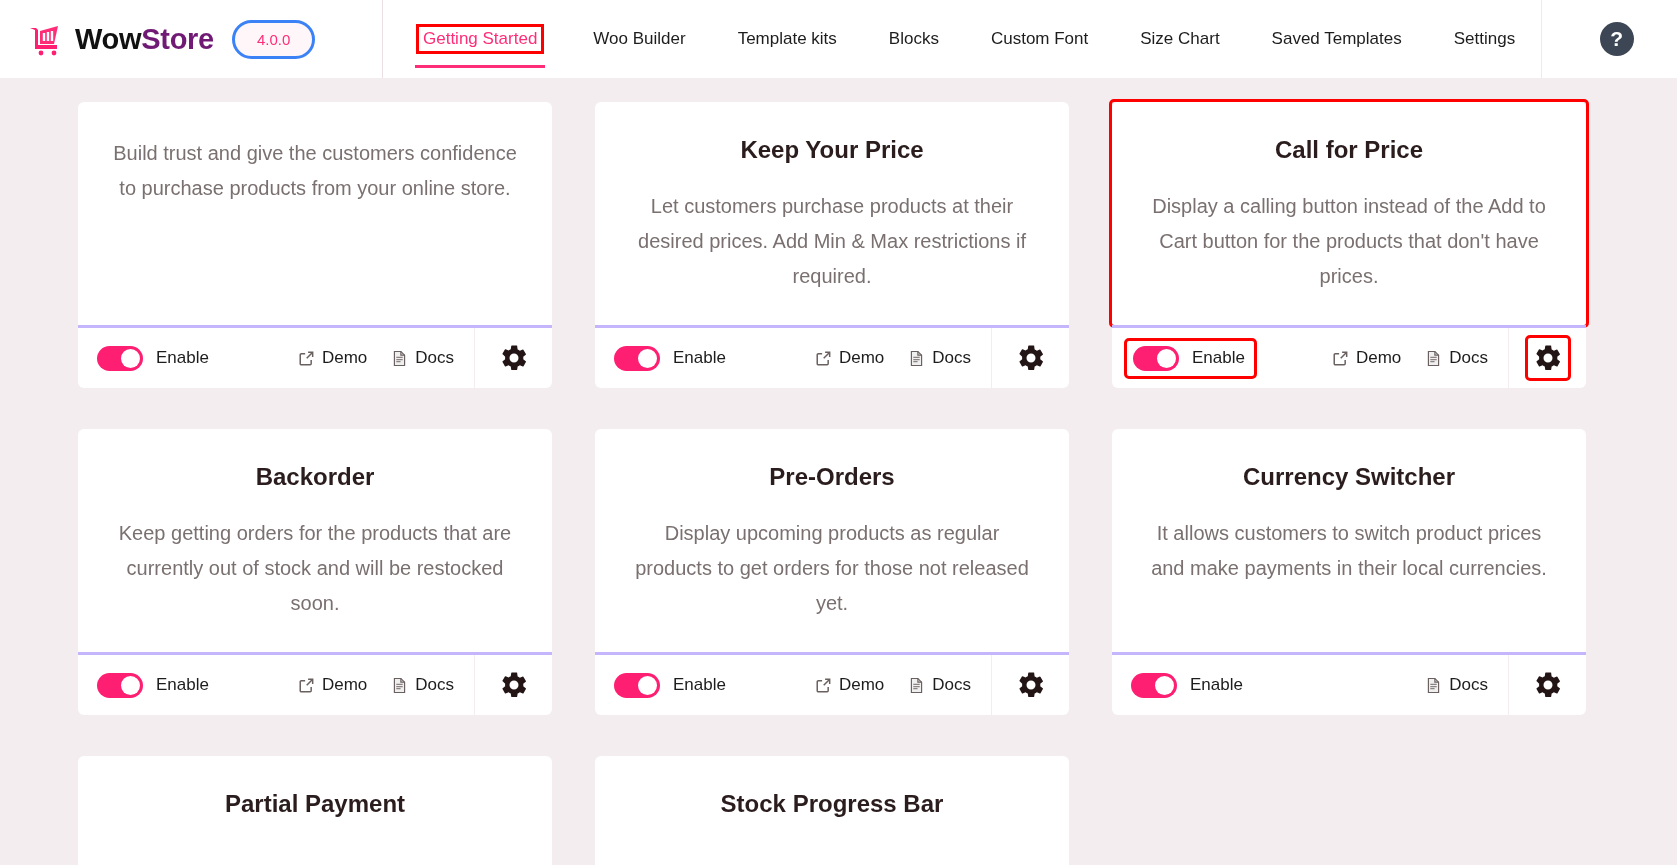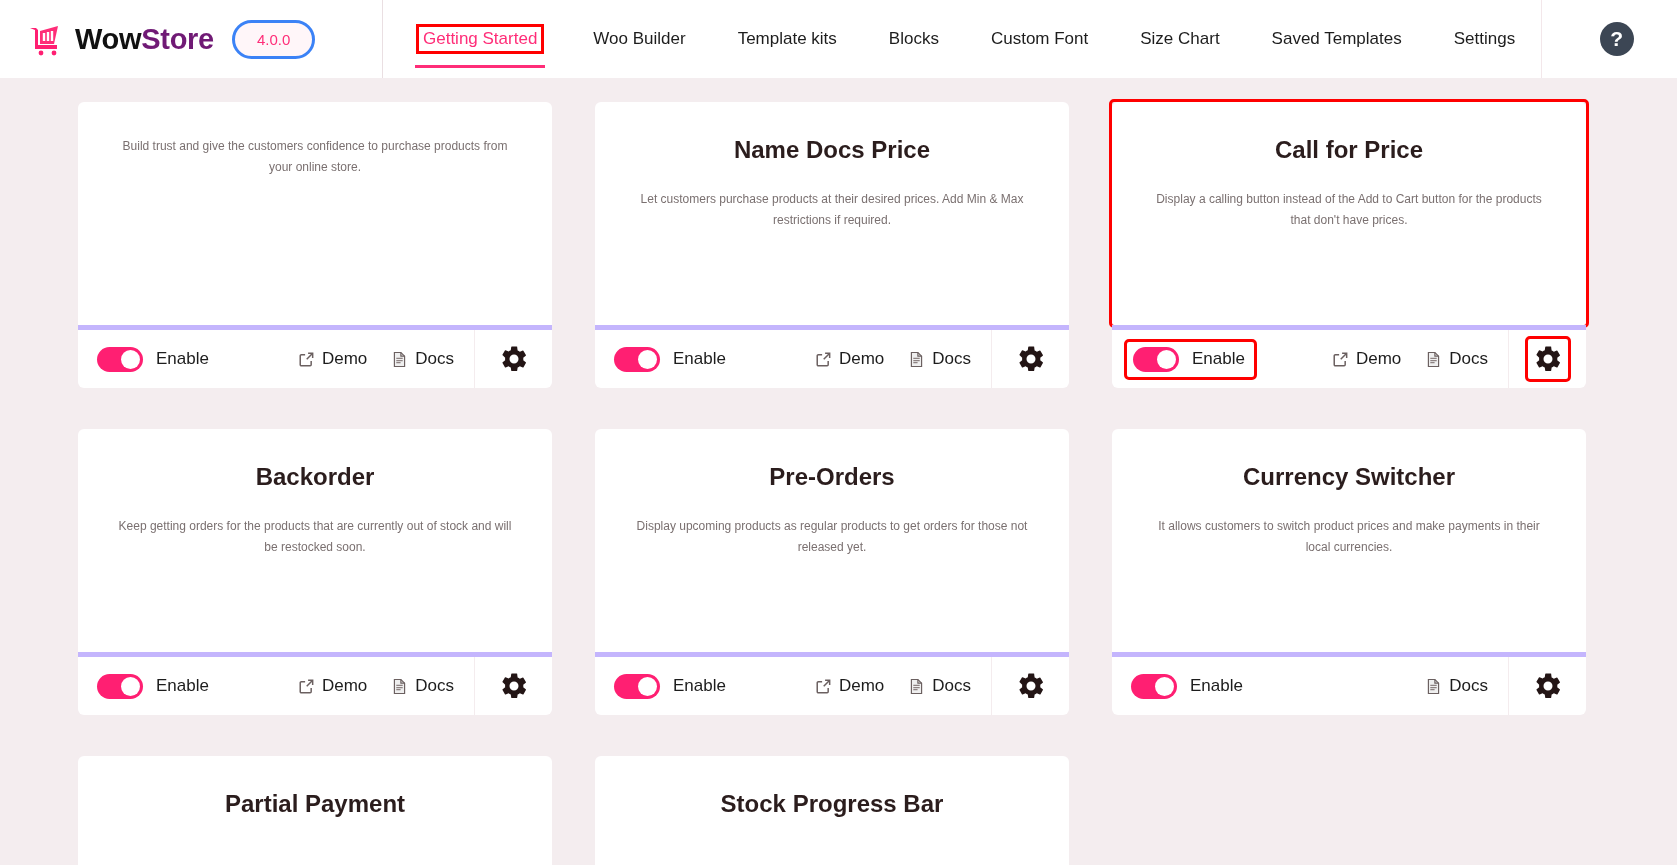--- a/index.html
+++ b/index.html
@@ -138,26 +138,26 @@
     border-radius: 2px;
   }
   .card-title {
     font-size: 24px;
     font-weight: 700;
     color: #2b1d1d;
     margin-bottom: 24px;
     line-height: 1.2;
   }
   .card-desc {
-    font-size: 12px;
+    font-size: 20px;
     color: #7a7070;
     line-height: 1.75;
   }
   .card-footer {
-    border-top: 5px solid #c4b5fd;
+    border-top: 3px solid #c4b5fd;
     height: 63px;
     display: flex;
     align-items: flex-end;
   }
   .footer-left {
     flex: 1 1 auto;
     display: flex;
     align-items: center;
     padding: 0 20px 0 19px;
     height: 100%;
@@ -323,21 +323,21 @@
             <span class="gear-box">
               <svg width="30" height="30" viewBox="0 0 24 24" fill="#231515">
                 <path d="M19.4 13a7.6 7.6 0 0 0 0-2l2-1.6a.5.5 0 0 0 .12-.62l-1.9-3.28a.5.5 0 0 0-.6-.22l-2.36.95a7.3 7.3 0 0 0-1.74-1l-.36-2.5A.5.5 0 0 0 14.07 2h-3.8a.5.5 0 0 0-.49.42l-.36 2.5a7.3 7.3 0 0 0-1.74 1l-2.36-.95a.5.5 0 0 0-.6.22L2.82 8.47a.5.5 0 0 0 .12.62L4.94 11a7.6 7.6 0 0 0 0 2l-2 1.6a.5.5 0 0 0-.12.62l1.9 3.28a.5.5 0 0 0 .6.22l2.36-.95c.53.42 1.12.76 1.74 1l.36 2.5a.5.5 0 0 0 .49.42h3.8a.5.5 0 0 0 .49-.42l.36-2.5a7.3 7.3 0 0 0 1.74-1l2.36.95a.5.5 0 0 0 .6-.22l1.9-3.28a.5.5 0 0 0-.12-.62zM12 15.6A3.6 3.6 0 1 1 15.6 12 3.6 3.6 0 0 1 12 15.6z"></path>
               </svg>
             </span>
           </div>
         </div>
       </div>
       <div class="card">
         <div class="card-body">
-          <div class="card-title">Name Docs Price</div>
+          <div class="card-title">Keep Your Price</div>
           <div class="card-desc">Let customers purchase products at their desired prices. Add Min &amp; Max restrictions if required.</div>
         </div>
         <div class="card-footer">
           <div class="footer-left">
             <div class="toggle-group">
               <span class="switch"></span>
               <span class="toggle-label">Enable</span>
             </div>
             <div class="links">
               <div class="link">

